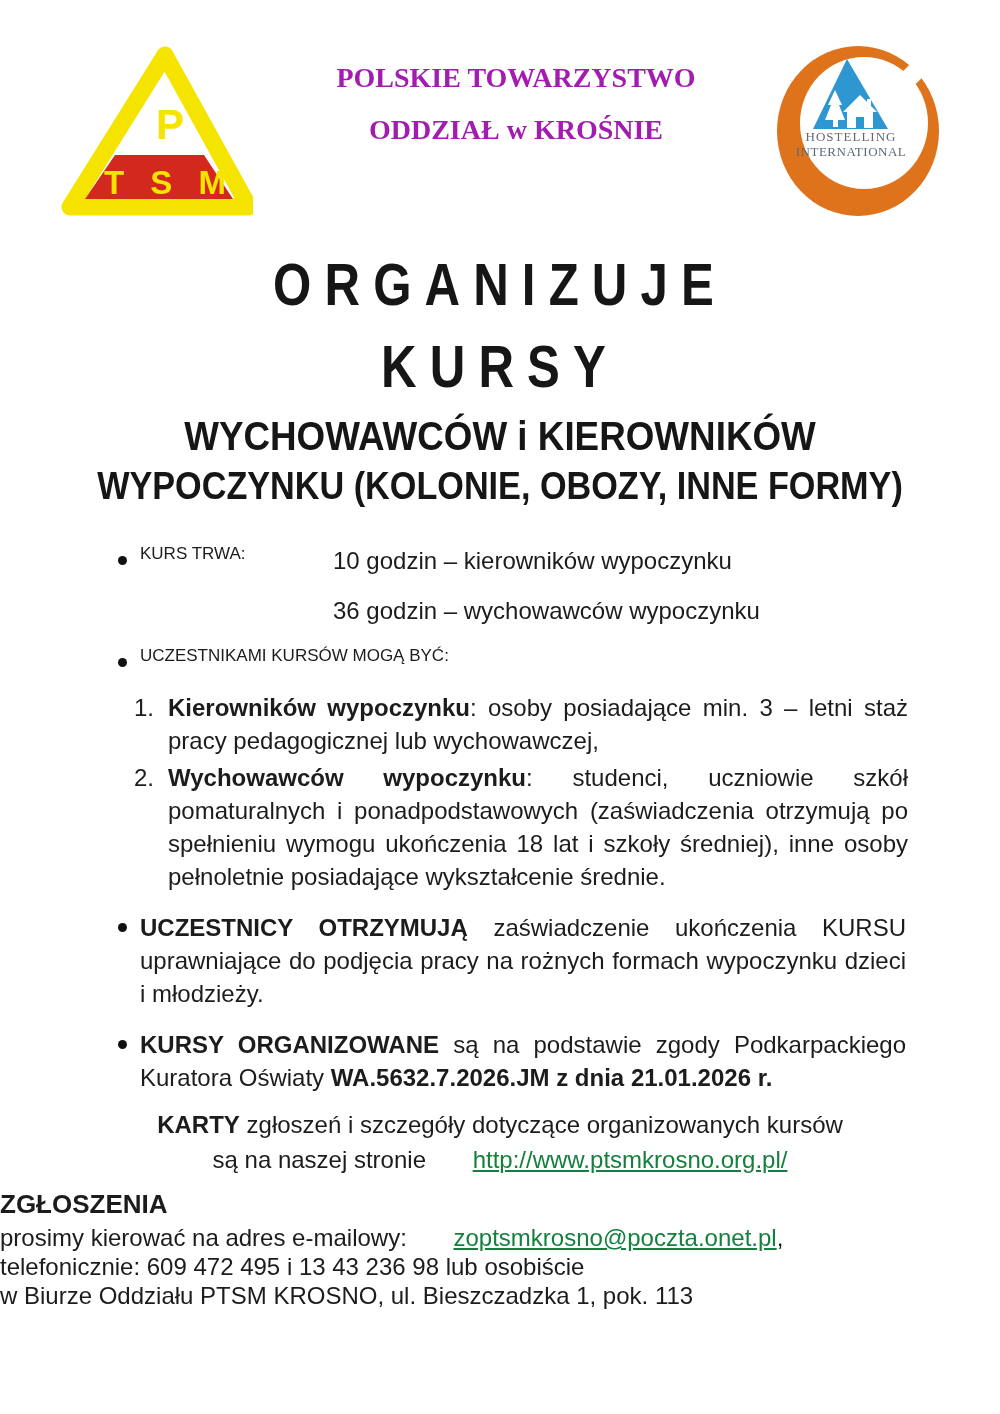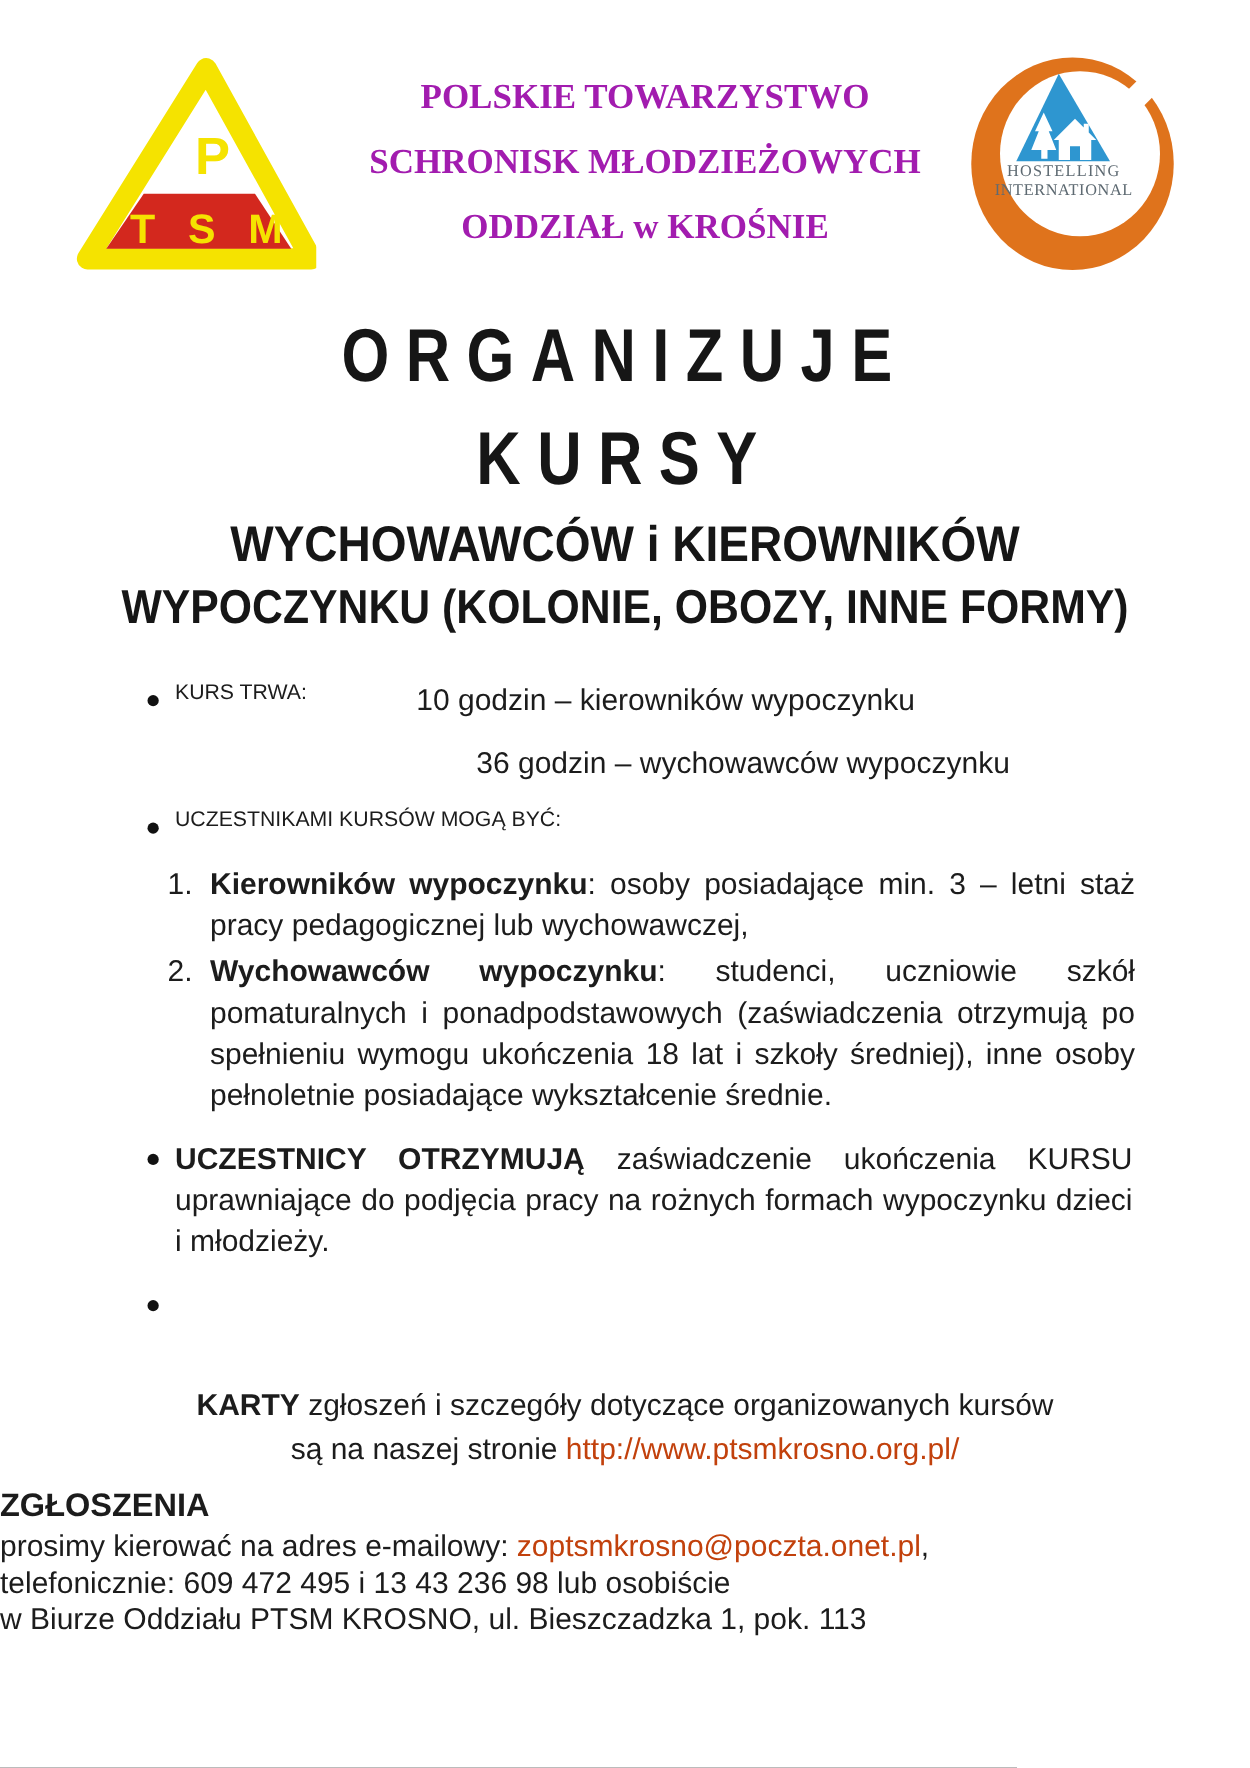--- a/index.html
+++ b/index.html
@@ -31,58 +31,57 @@
   
   .dot{position:absolute;width:9px;height:9px;border-radius:50%;background:#111;}
   .b{font-weight:bold;}
   .i{}
   .body-text{font-size:24px;line-height:33px;}
   .blabel{font-size:17px;font-weight:normal;}
 
   .kurs-dot{left:118px;top:556px;}
   .kurs-label{position:absolute;left:140px;top:544px;}
   .kurs-col{position:absolute;left:333px;top:544px;font-size:24px;line-height:33px;}
-  .kurs-col .l2{margin-top:17px;margin-left:48px;}
+  .kurs-col .l2{margin-top:17px;}
 
   .ucz-dot{left:118px;top:658px;}
   .ucz-label{position:absolute;left:140px;top:646px;}
 
   .olist{position:absolute;left:168px;top:691px;width:740px;}
   .olist .item{position:relative;text-align:justify;}
   .olist .item + .item{margin-top:4px;}
   .olist .num{position:absolute;left:-34px;top:0;}
 
   .para{position:absolute;text-align:justify;}
   .cert-dot{left:118px;top:923px;}
   .cert-para{left:140px;top:911px;width:766px;}
   .appr-dot{left:118px;top:1040px;}
   .appr-para{left:140px;top:1028px;width:766px;}
 
   .cards-para{position:absolute;left:150px;top:1107px;width:700px;text-align:center;font-size:24px;line-height:35px;}
   .zgl-heading{position:absolute;left:0;top:1189px;width:1000px;text-align:left;font-size:26px;font-weight:bold;}
   .contact{position:absolute;left:0;top:1224px;width:1000px;text-align:left;font-size:24px;line-height:28px;}
   .contact div{margin-bottom:1px;}
 
-  a.link{color:#c2410c;cursor:pointer;}
+  a.link{color:#15803d;text-decoration:underline;cursor:pointer;margin-left:40px;}
 </style>
 </head>
 <body>
 
 <div class="page">
 
   <svg class="ptsm-logo" viewBox="0 0 196 180">
     <path d="M108 13 L13 165 L192 165 Z" fill="#ffffff" stroke="#F5E300" stroke-width="17" stroke-linejoin="round"></path>
     <polygon points="58,113 147,113 176,157 28,157" fill="#D3281E"></polygon>
     <text x="113" y="97" text-anchor="middle" font-family="Liberation Sans, sans-serif" font-weight="bold" font-size="42" fill="#F5E300">P</text>
     <text x="47" y="152" textLength="122" lengthAdjust="spacing" font-family="Liberation Sans, sans-serif" font-weight="bold" font-size="33" fill="#F5E300">TSM</text>
   </svg>
 
   <div class="org-name">
     <div>POLSKIE TOWARZYSTWO</div>
-    <div>SCHRONISK MŁODZIEŻOWYCH</div>
     <div>ODDZIAŁ w KROŚNIE</div>
   </div>
 
   <svg class="hi-logo" viewBox="0 0 166 174">
     <ellipse cx="83" cy="87" rx="81" ry="85" fill="#DF731C"></ellipse>
     <ellipse cx="89" cy="79" rx="64" ry="66" fill="#ffffff"></ellipse>
     <rect x="128" y="8" width="18" height="46" fill="#ffffff" transform="rotate(45 137 31)"></rect>
     <path d="M72 15 L38 85 L113 85 Z" fill="#2E96D0"></path>
     <path d="M60 46 L53 61 L56 61 L50 76 L58 76 L58 83 L63 83 L63 76 L70 76 L64 61 L67 61 Z" fill="#ffffff"></path>
     <path d="M85 51 L68 68 L72 68 L72 84 L98 84 L98 68 L102 68 Z M92 55 L96 55 L96 62 L92 58 Z" fill="#ffffff" fill-rule="evenodd"></path>
@@ -108,20 +107,21 @@
 
   <div class="olist body-text">
     <div class="item"><span class="num">1.</span><span class="b">Kierowników wypoczynku</span><span>: osoby posiadające min. 3 – letni staż pracy pedagogicznej lub wychowawczej,</span></div>
     <div class="item"><span class="num">2.</span><span class="b">Wychowawców wypoczynku</span><span>: studenci, uczniowie szkół pomaturalnych i ponadpodstawowych </span><span class="i">(zaświadczenia otrzymują po spełnieniu wymogu ukończenia 18 lat i szkoły średniej),</span><span> inne osoby pełnoletnie posiadające wykształcenie średnie.</span></div>
   </div>
 
   <span class="dot cert-dot"></span>
   <div class="para cert-para body-text"><span class="b">UCZESTNICY OTRZYMUJĄ</span><span> zaświadczenie ukończenia KURSU uprawniające do podjęcia pracy na rożnych formach wypoczynku dzieci i młodzieży.</span></div>
 
   <span class="dot appr-dot"></span>
+  <div class="para appr-para body-text"><span class="b">KURSY ORGANIZOWANE</span><span> są na podstawie zgody Podkarpackiego Kuratora Oświaty </span><span class="b">WA.5632.7.2026.JM z dnia 21.01.2026 r.</span></div>
 
   <div class="cards-para"><span class="b">KARTY</span><span> zgłoszeń i szczegóły dotyczące organizowanych kursów są na naszej stronie </span><a class="link">http://www.ptsmkrosno.org.pl/</a></div>
 
   <div class="zgl-heading">ZGŁOSZENIA</div>
   <div class="contact">
     <div><span>prosimy kierować na adres e-mailowy: </span><a class="link">zoptsmkrosno@poczta.onet.pl</a><span>,</span></div>
     <div>telefonicznie: 609 472 495 i 13 43 236 98 lub osobiście</div>
     <div>w Biurze Oddziału PTSM KROSNO, ul. Bieszczadzka 1, pok. 113</div>
   </div>
 

